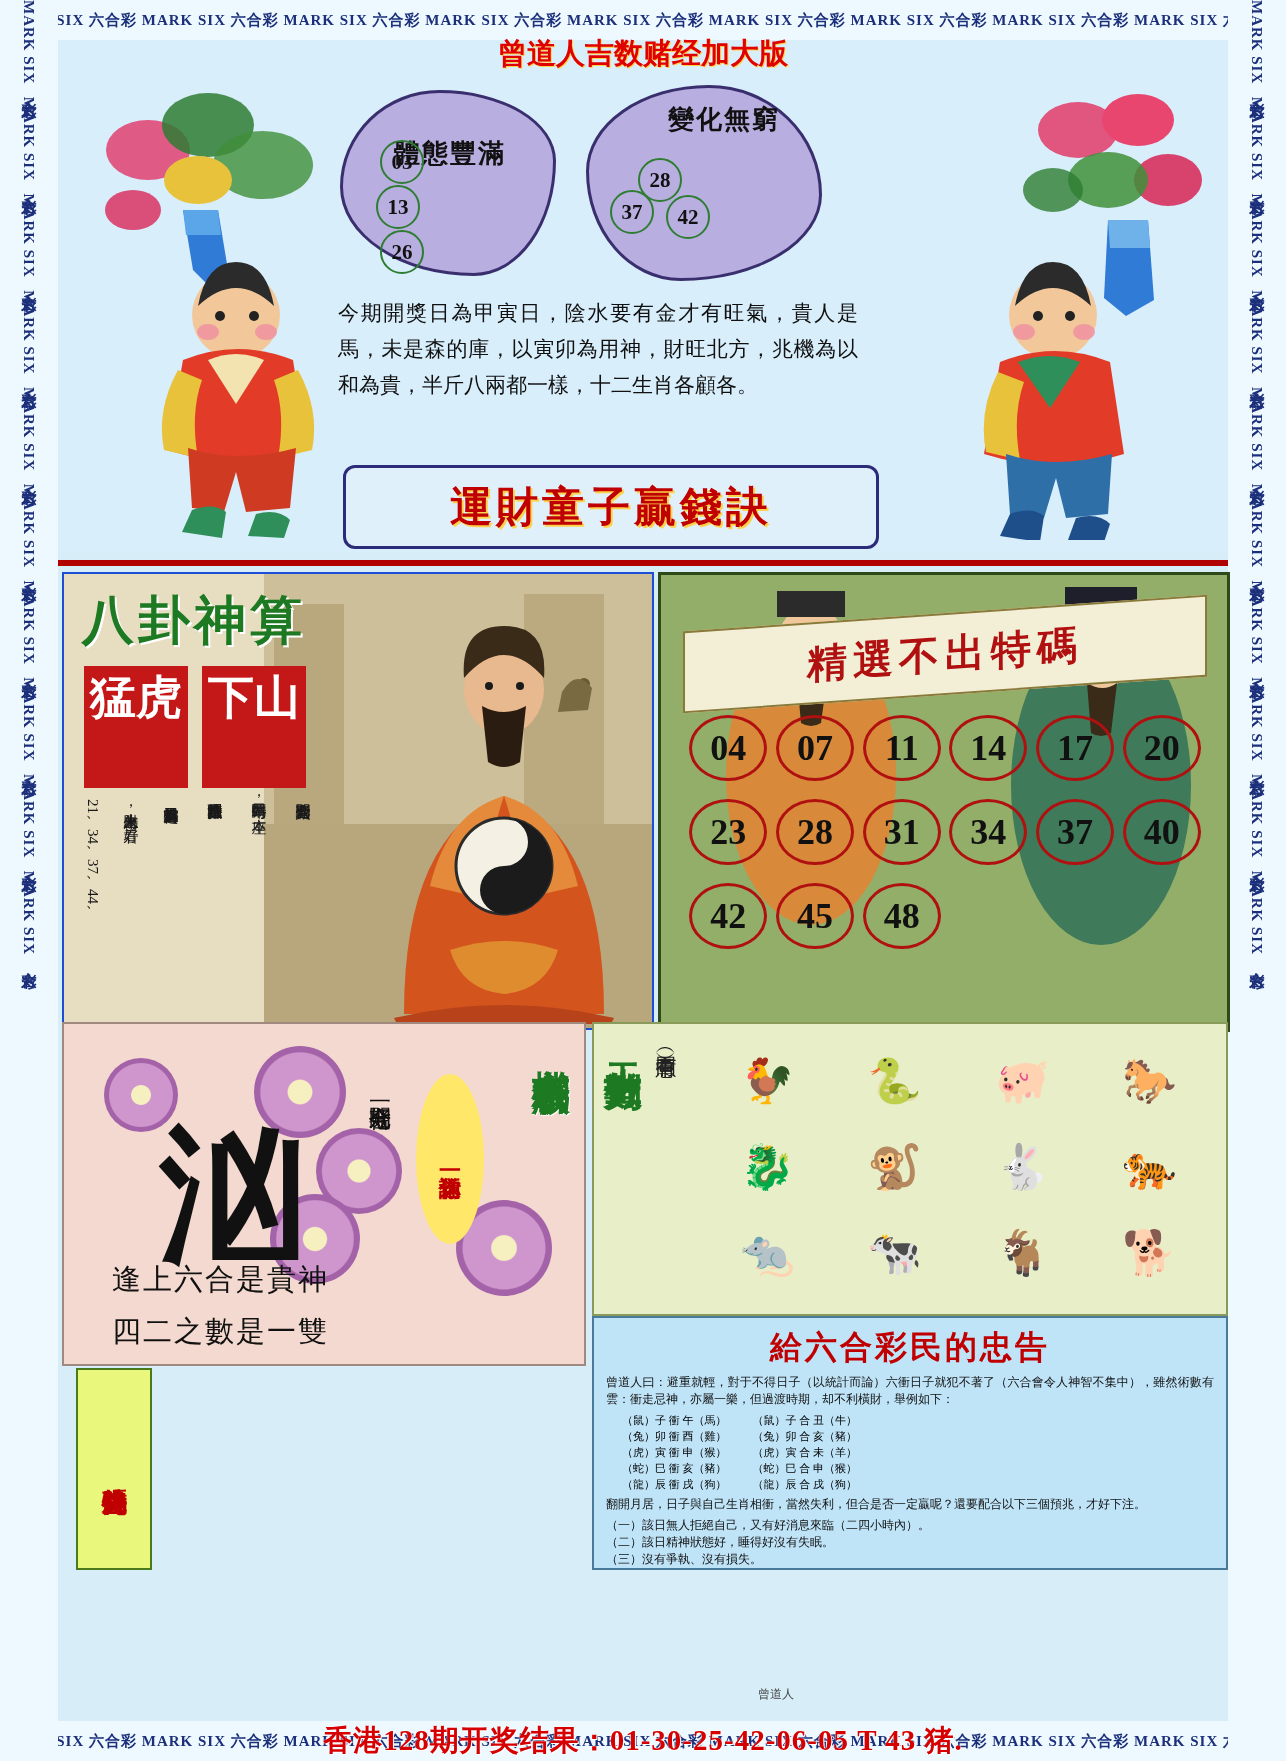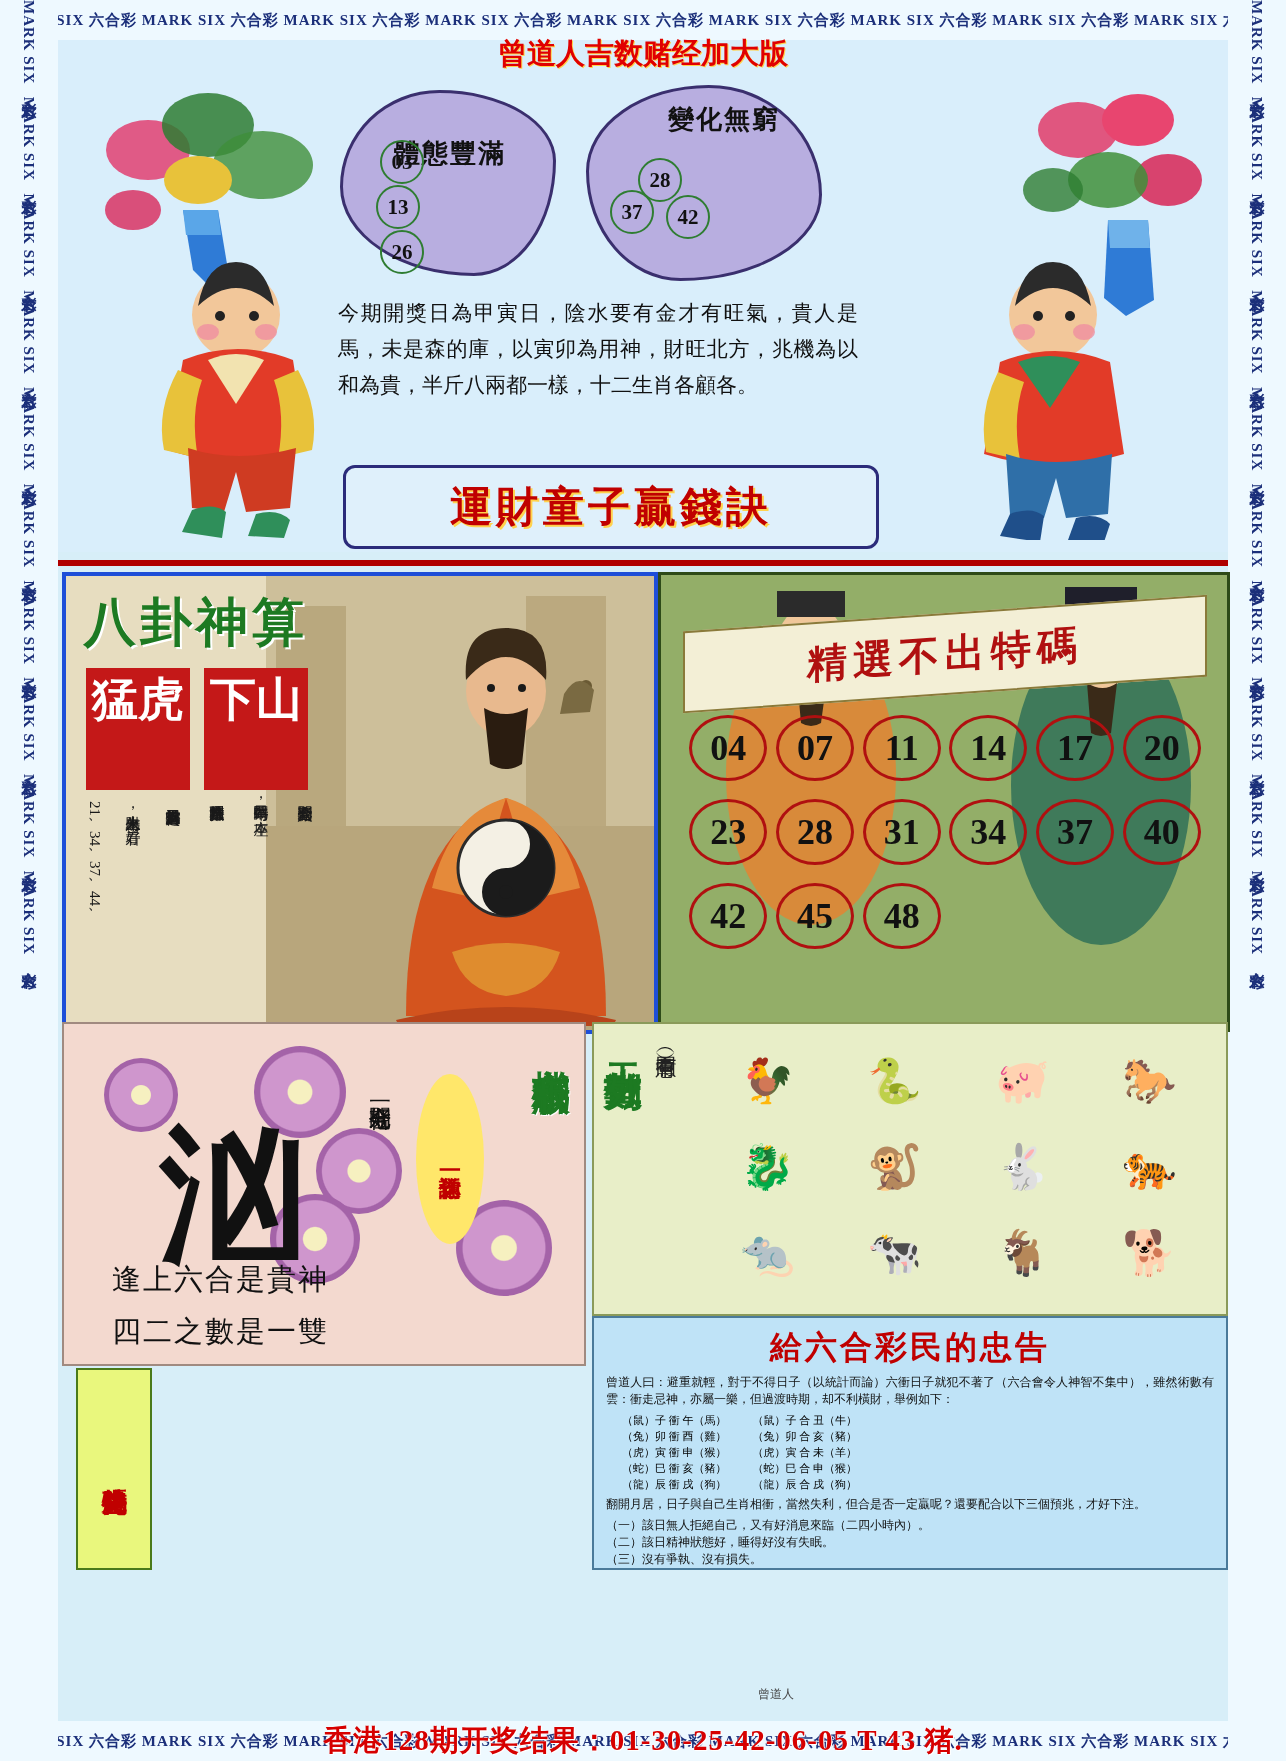--- a/index.html
+++ b/index.html
@@ -65,21 +65,21 @@
     border:3px solid #2b2b7a;border-radius:12px;background:#dff0fb;
     display:flex;align-items:center;justify-content:center;}
   .run-money span{font-family:"Liberation Serif",serif;font-weight:bold;
     font-size:42px;color:#c00000;letter-spacing:4px;
     text-shadow:2px 2px 0 #ffd24d;}
 
   
   .sec-mid{position:absolute;left:58px;top:560px;width:1170px;height:460px;
     border-top:6px solid #b00000;}
   .panel-bagua{position:absolute;left:4px;top:6px;width:588px;height:454px;
-    background:#efe6cf;border:4px solid #1d4ed8;overflow:hidden;}
+    background:#efe6cf;border:2px solid #1d4ed8;overflow:hidden;}
   .bagua-title{position:absolute;left:18px;top:12px;font-size:52px;
     font-weight:bold;color:#1d7a22;font-family:"Liberation Serif",serif;
     letter-spacing:4px;text-shadow:2px 2px 0 #fff;}
   .red-box{position:absolute;width:104px;height:118px;background:#c41818;
     color:#fff;font-family:"Liberation Serif",serif;font-weight:bold;
     font-size:46px;line-height:56px;text-align:center;padding-top:4px;}
   .rb1{left:20px;top:92px;}
   .rb2{left:138px;top:92px;}
   .vtext{position:absolute;writing-mode:vertical-rl;
     font-family:"Liberation Serif",serif;font-size:15px;line-height:22px;

